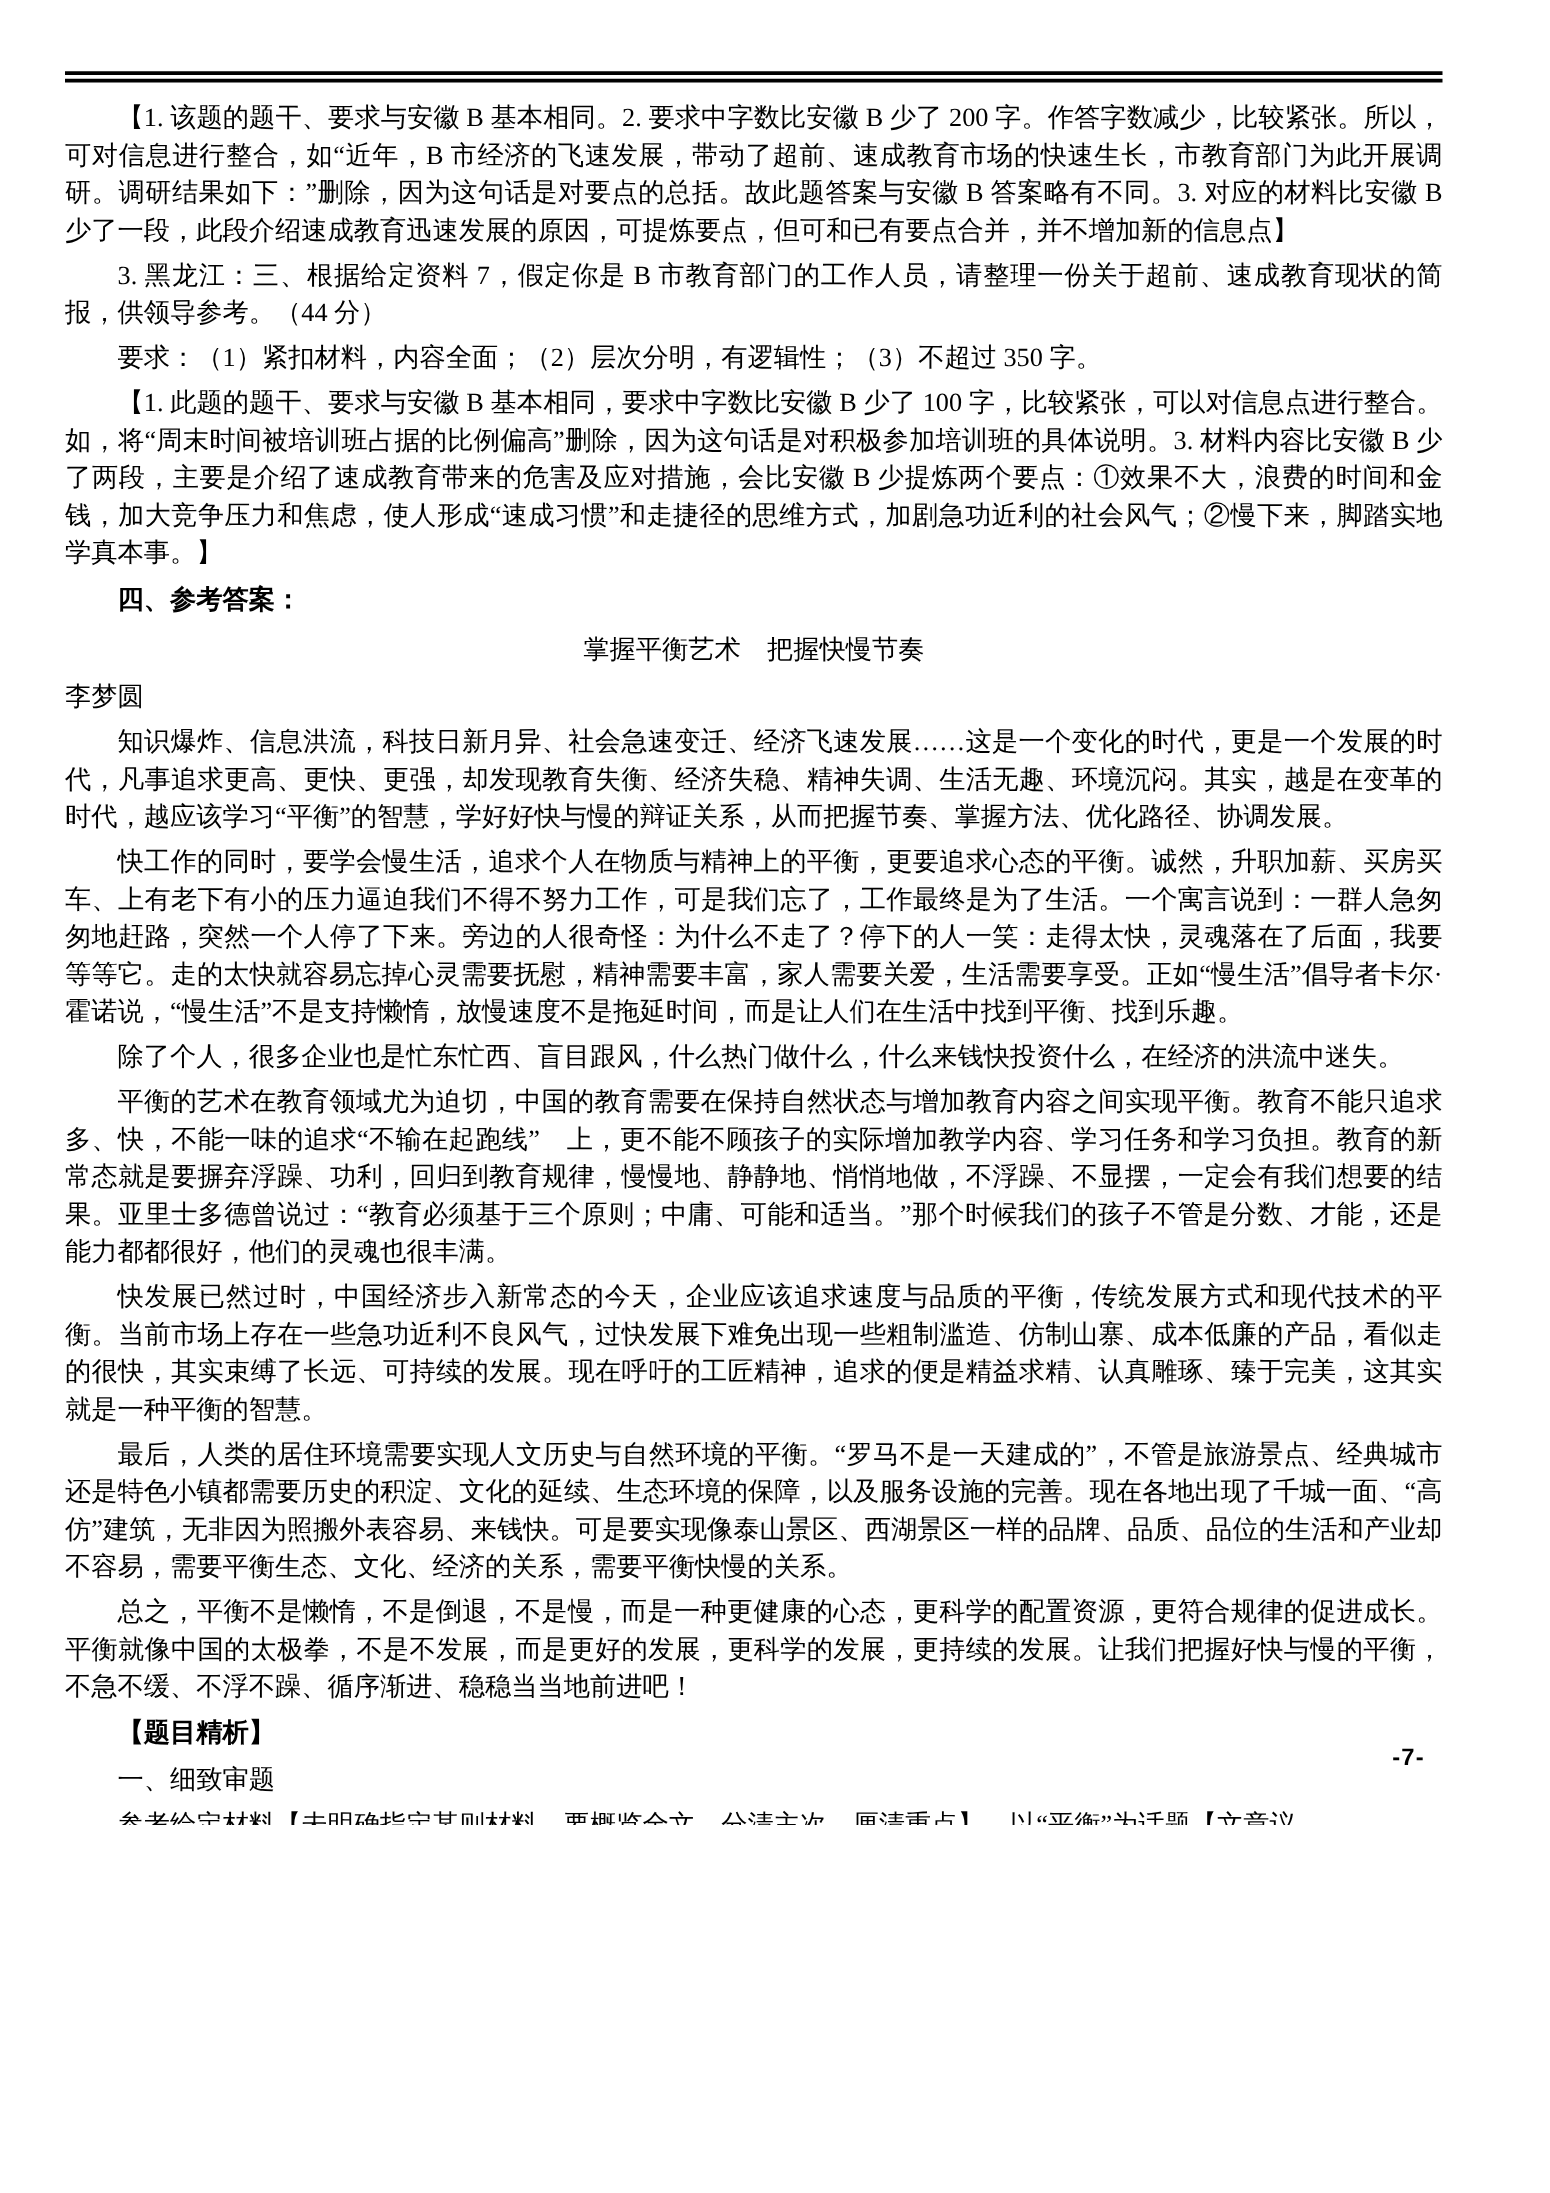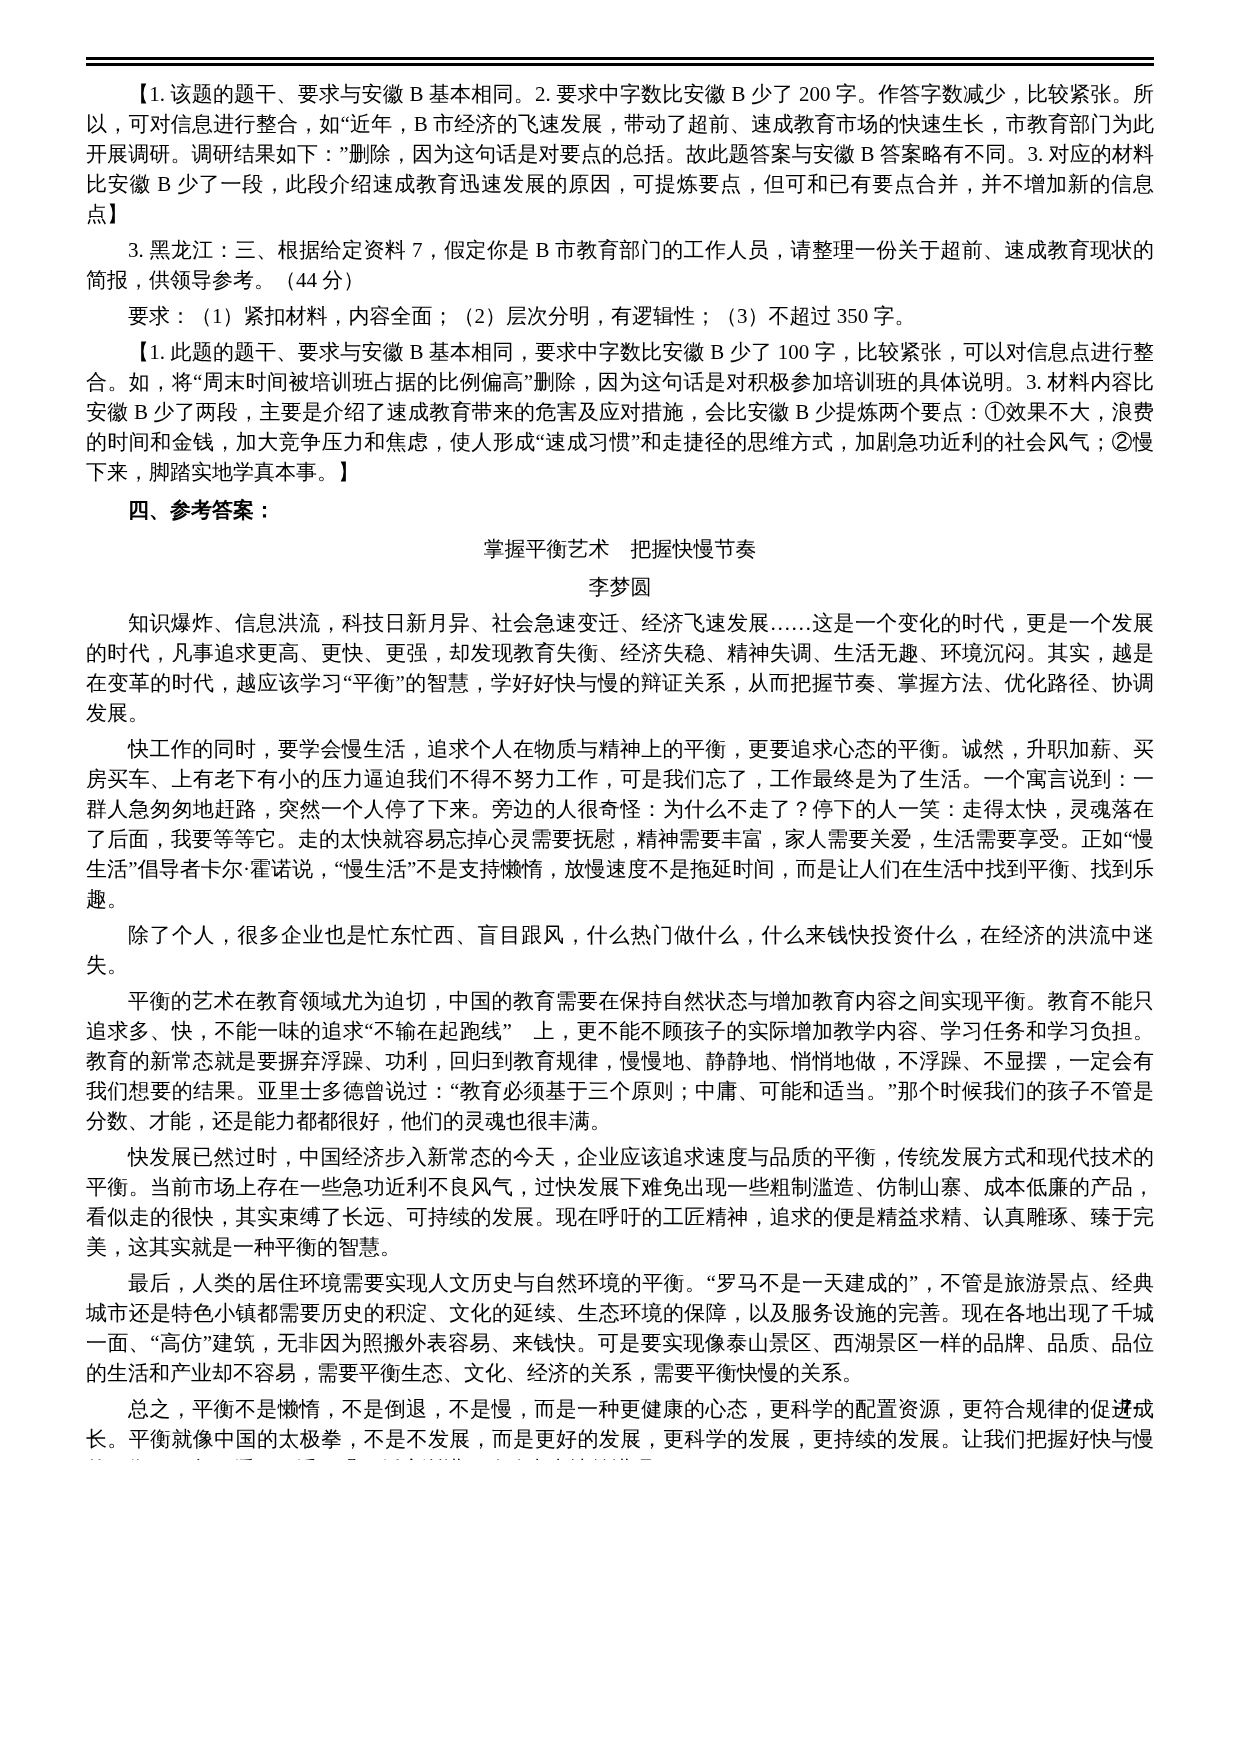--- a/index.html
+++ b/index.html
@@ -8,21 +8,21 @@
     background: #ffffff;
   }
   .page {
     position: relative;
     width: 1240px;
     height: 1460px;
     margin: 0 auto;
     background: #ffffff;
     color: #000000;
     box-sizing: border-box;
-    padding: 57px 86px 0 86px;
+    padding: 57px 86px 0 52px;
     overflow: hidden;
     font-family: "Liberation Serif", "DejaVu Serif", serif;
   }
   .header-rule {
     margin-bottom: 13px;
   }
   .header-rule .bar-thick {
     height: 3px;
     background: #000000;
   }
@@ -50,21 +50,20 @@
   .essay-title {
     font-size: 21px;
     line-height: 30px;
     text-align: center;
     text-indent: 0;
     margin: 9px 0 0 0;
   }
   .essay-author {
     font-size: 21px;
     line-height: 30px;
-    text-align: center;
     text-indent: 0;
     margin: 8px 0 0 0;
   }
   .page-number {
     position: absolute;
     right: 100px;
     bottom: 42px;
     font-family: "Liberation Sans", "DejaVu Sans", sans-serif;
     font-weight: bold;
     font-size: 19px;
@@ -103,20 +102,21 @@
   <p class="para">除了个人，很多企业也是忙东忙西、盲目跟风，什么热门做什么，什么来钱快投资什么，在经济的洪流中迷失。</p>
 
   <p class="para">平衡的艺术在教育领域尤为迫切，中国的教育需要在保持自然状态与增加教育内容之间实现平衡。教育不能只追求多、快，不能一味的追求“不输在起跑线”　上，更不能不顾孩子的实际增加教学内容、学习任务和学习负担。教育的新常态就是要摒弃浮躁、功利，回归到教育规律，慢慢地、静静地、悄悄地做，不浮躁、不显摆，一定会有我们想要的结果。亚里士多德曾说过：“教育必须基于三个原则；中庸、可能和适当。”那个时候我们的孩子不管是分数、才能，还是能力都都很好，他们的灵魂也很丰满。</p>
 
   <p class="para">快发展已然过时，中国经济步入新常态的今天，企业应该追求速度与品质的平衡，传统发展方式和现代技术的平衡。当前市场上存在一些急功近利不良风气，过快发展下难免出现一些粗制滥造、仿制山寨、成本低廉的产品，看似走的很快，其实束缚了长远、可持续的发展。现在呼吁的工匠精神，追求的便是精益求精、认真雕琢、臻于完美，这其实就是一种平衡的智慧。</p>
 
   <p class="para">最后，人类的居住环境需要实现人文历史与自然环境的平衡。“罗马不是一天建成的”，不管是旅游景点、经典城市还是特色小镇都需要历史的积淀、文化的延续、生态环境的保障，以及服务设施的完善。现在各地出现了千城一面、“高仿”建筑，无非因为照搬外表容易、来钱快。可是要实现像泰山景区、西湖景区一样的品牌、品质、品位的生活和产业却不容易，需要平衡生态、文化、经济的关系，需要平衡快慢的关系。</p>
 
   <p class="para">总之，平衡不是懒惰，不是倒退，不是慢，而是一种更健康的心态，更科学的配置资源，更符合规律的促进成长。平衡就像中国的太极拳，不是不发展，而是更好的发展，更科学的发展，更持续的发展。让我们把握好快与慢的平衡，不急不缓、不浮不躁、循序渐进、稳稳当当地前进吧！</p>
 
+  <h3 class="bold-heading">【题目精析】</h3>
 
   <p class="para">一、细致审题</p>
 
   <p class="para">参考给定材料【未明确指定某则材料，要概览全文，分清主次，厘清重点】，以“平衡”为话题【文章议</p>
 
   <div class="page-number">-7-</div>
 
 </div>
 
 </body></html>

